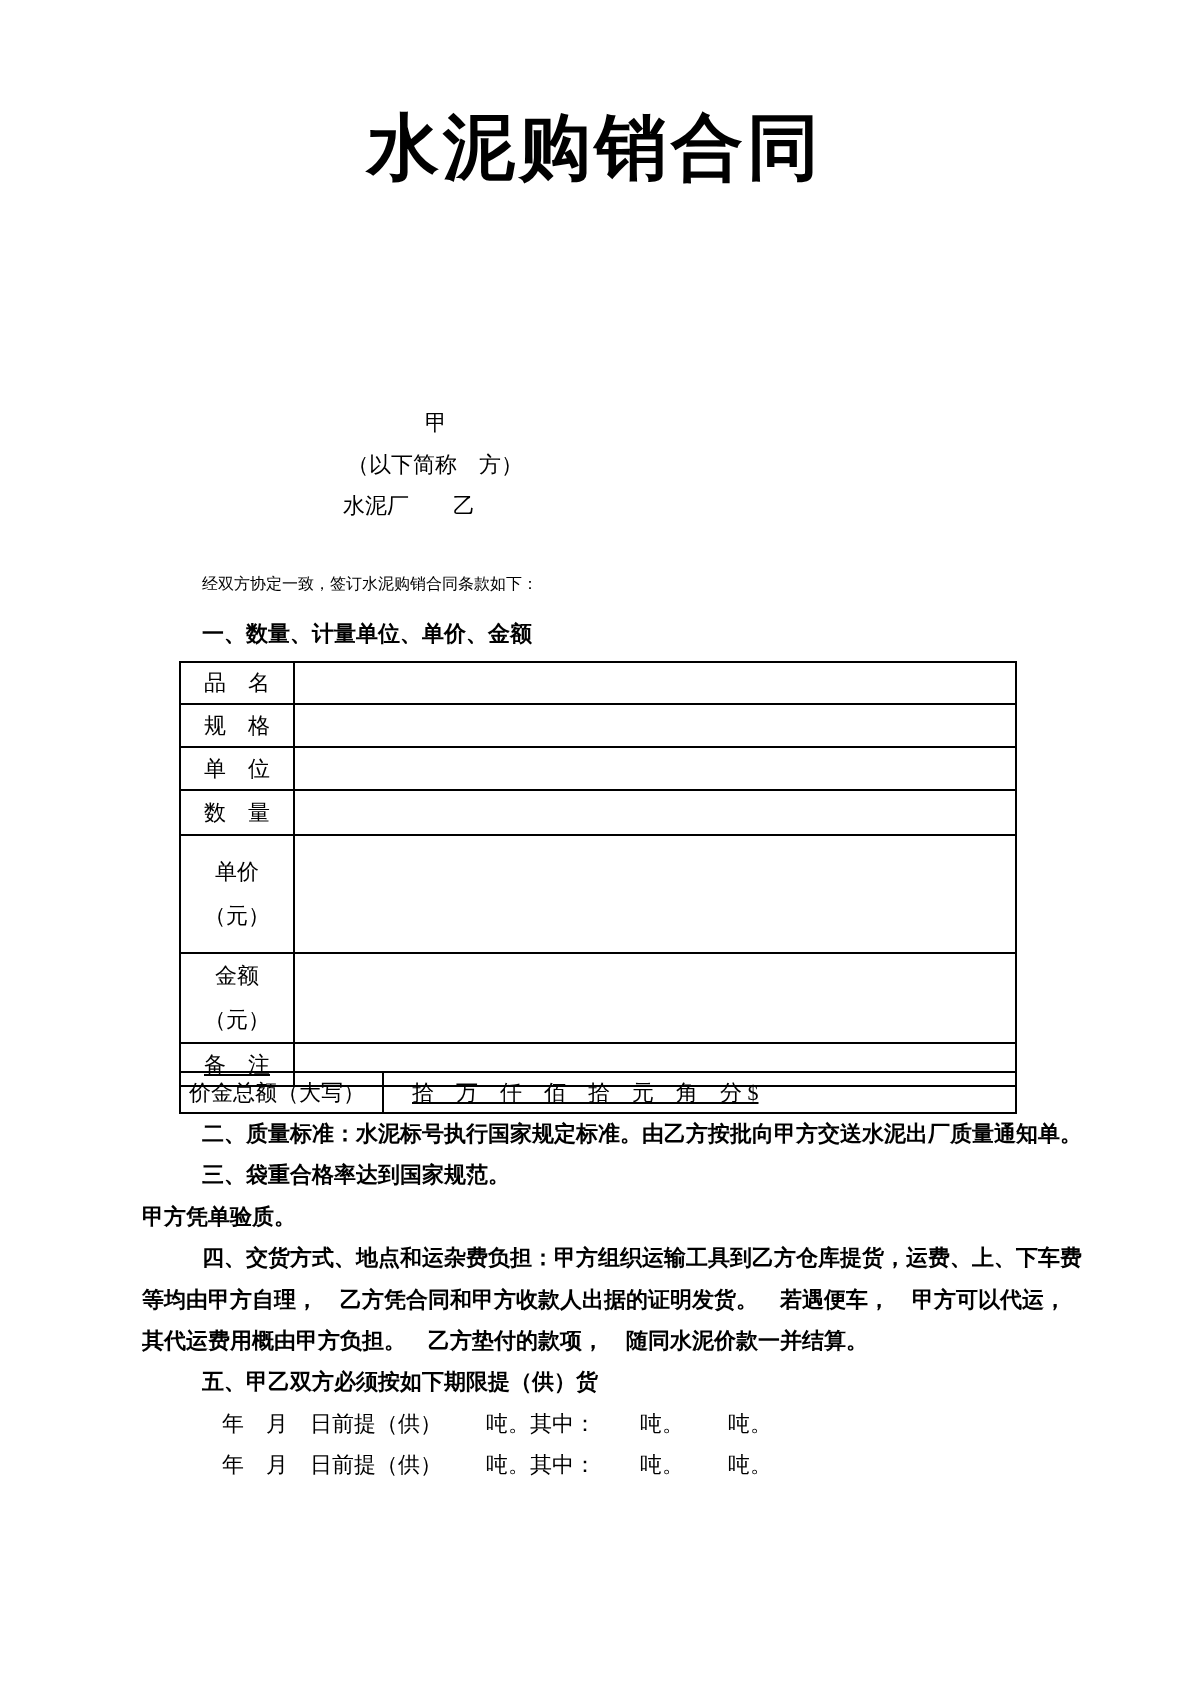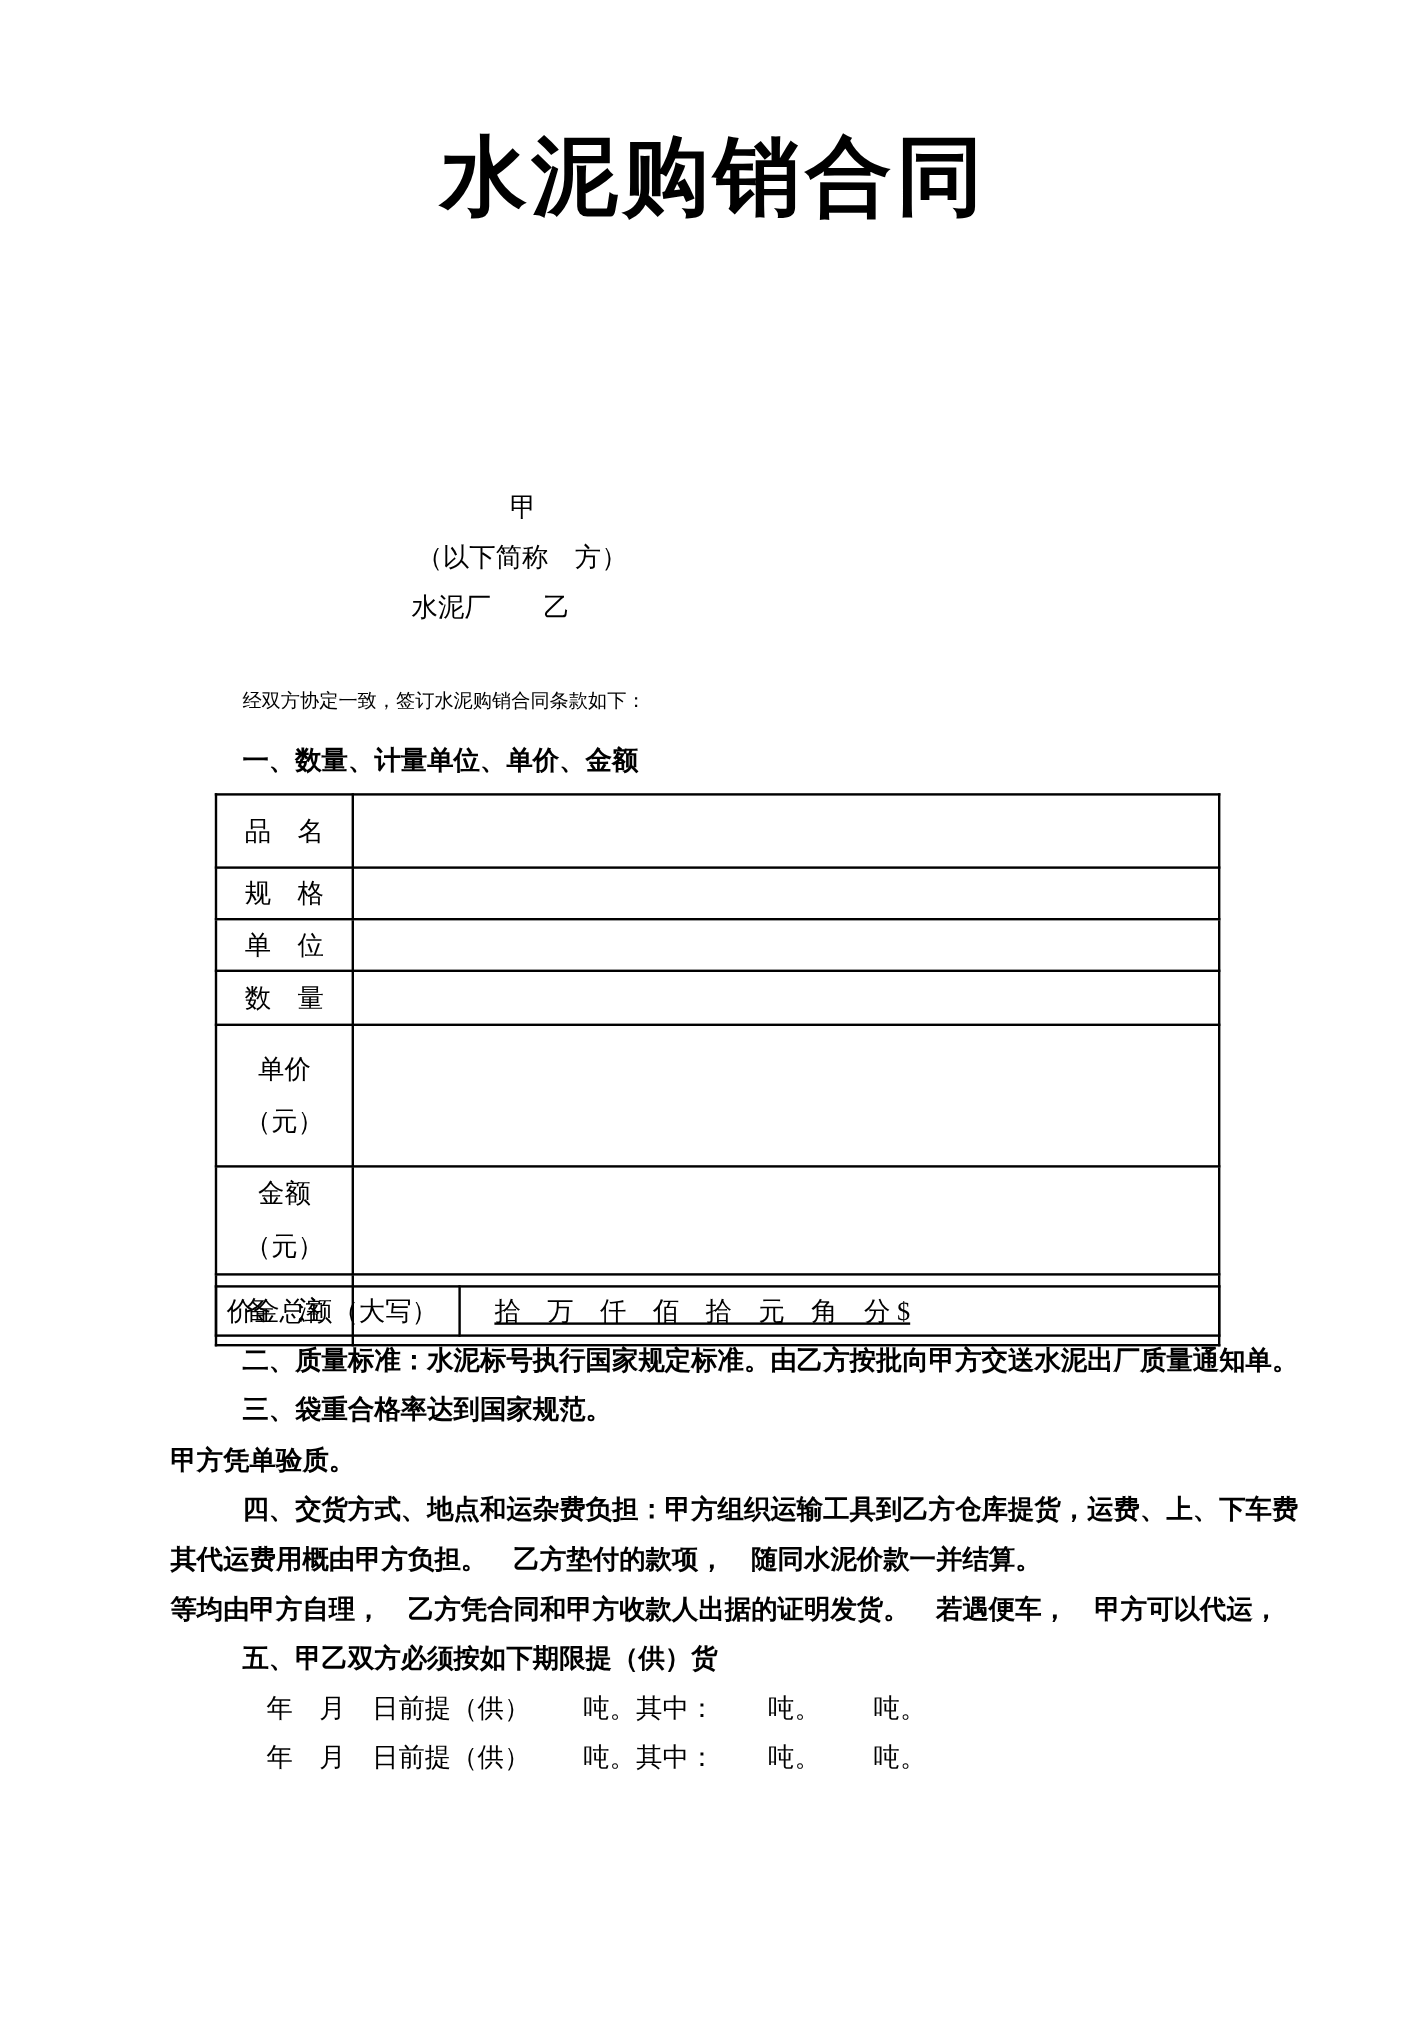--- a/index.html
+++ b/index.html
@@ -34,22 +34,22 @@
     font-size:22px;font-weight:bold;white-space:nowrap;
   }
   table.t-main{
     position:absolute;top:661px;left:179px;
     width:838px;border-collapse:collapse;table-layout:fixed;
   }
   table.t-main td{border:2px solid #000;font-size:22px;vertical-align:middle;}
   table.t-main col.c1{width:114px;}
   table.t-main td.lbl{text-align:center;padding:0;}
   table.t-main td.lbl .lline{line-height:44px;}
-  tr.h47{height:61px;} tr.h43{height:43px;} tr.h45{height:45px;}
-  tr.h95{height:118px;} tr.h90{height:90px;} tr.h44{height:59px;}
+  tr.h47{height:42px;} tr.h43{height:43px;} tr.h45{height:45px;}
+  tr.h95{height:118px;} tr.h90{height:90px;} tr.h44{height:43px;text-decoration:underline;}
   table.t-total{
     position:absolute;top:1071px;left:179px;
     width:838px;border-collapse:collapse;table-layout:fixed;
   }
   table.t-total td{border:2px solid #000;font-size:22px;vertical-align:middle;margin-top:44px;}
   table.t-total col.c1t{width:203px;}
   table.t-total tr{height:41px;}
   td.lbl2{padding-left:8px;white-space:nowrap;}
   td.val2{padding-left:28px;white-space:nowrap;text-decoration:underline;}
   .bodytext{
@@ -132,20 +132,20 @@
         <td class="val2">拾　万　仟　佰　拾　元　角　分 $</td>
       </tr>
     </tbody>
   </table>
 
   <div class="bodytext">
     <div class="ln bold ind">二、质量标准：水泥标号执行国家规定标准。由乙方按批向甲方交送水泥出厂质量通知单。</div>
     <div class="ln bold ind">三、袋重合格率达到国家规范。</div>
     <div class="ln bold">甲方凭单验质。</div>
     <div class="ln bold ind">四、交货方式、地点和运杂费负担：甲方组织运输工具到乙方仓库提货，运费、上、下车费</div>
+    <div class="ln bold">等均由甲方自理，　乙方凭合同和甲方收款人出据的证明发货。　若遇便车，　甲方可以代运，</div>
     <div class="ln bold">其代运费用概由甲方负担。　乙方垫付的款项，　随同水泥价款一并结算。</div>
-    <div class="ln bold">等均由甲方自理，　乙方凭合同和甲方收款人出据的证明发货。　若遇便车，　甲方可以代运，</div>
     <div class="ln bold ind">五、甲乙双方必须按如下期限提（供）货</div>
     <div class="ln ind2">年　月　日前提（供）　　吨。其中：　　吨。　　吨。</div>
     <div class="ln ind2">年　月　日前提（供）　　吨。其中：　　吨。　　吨。</div>
   </div>
 
 </div>
 
 </body></html>

